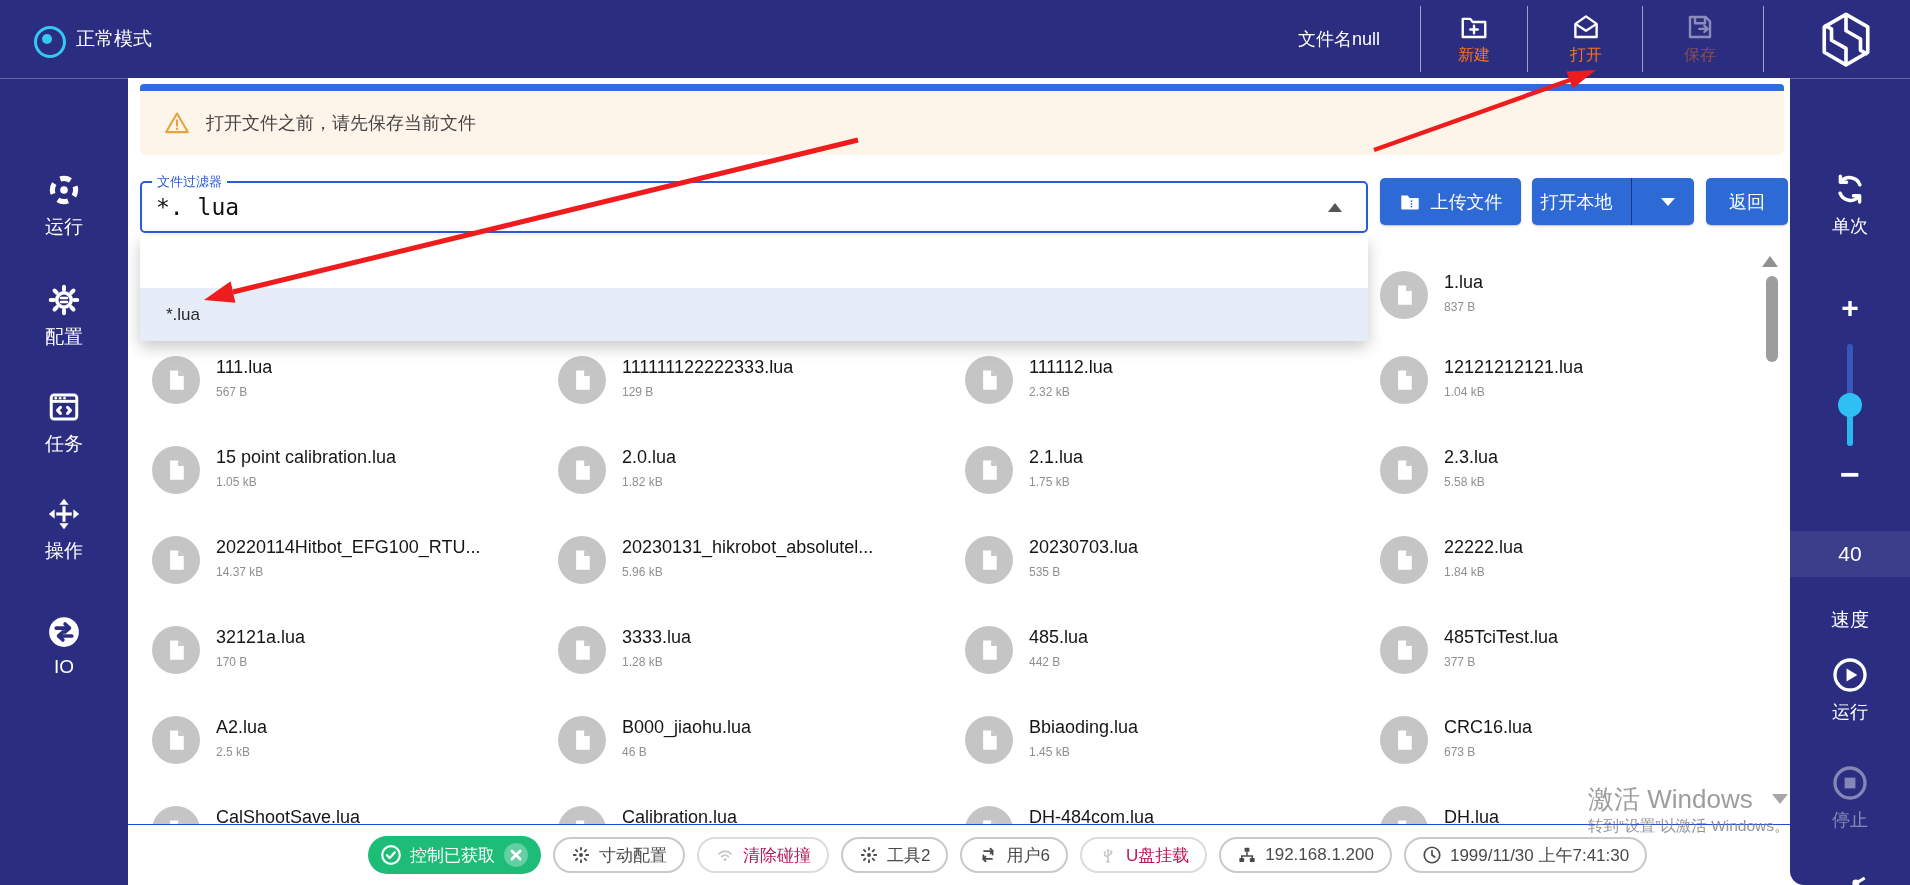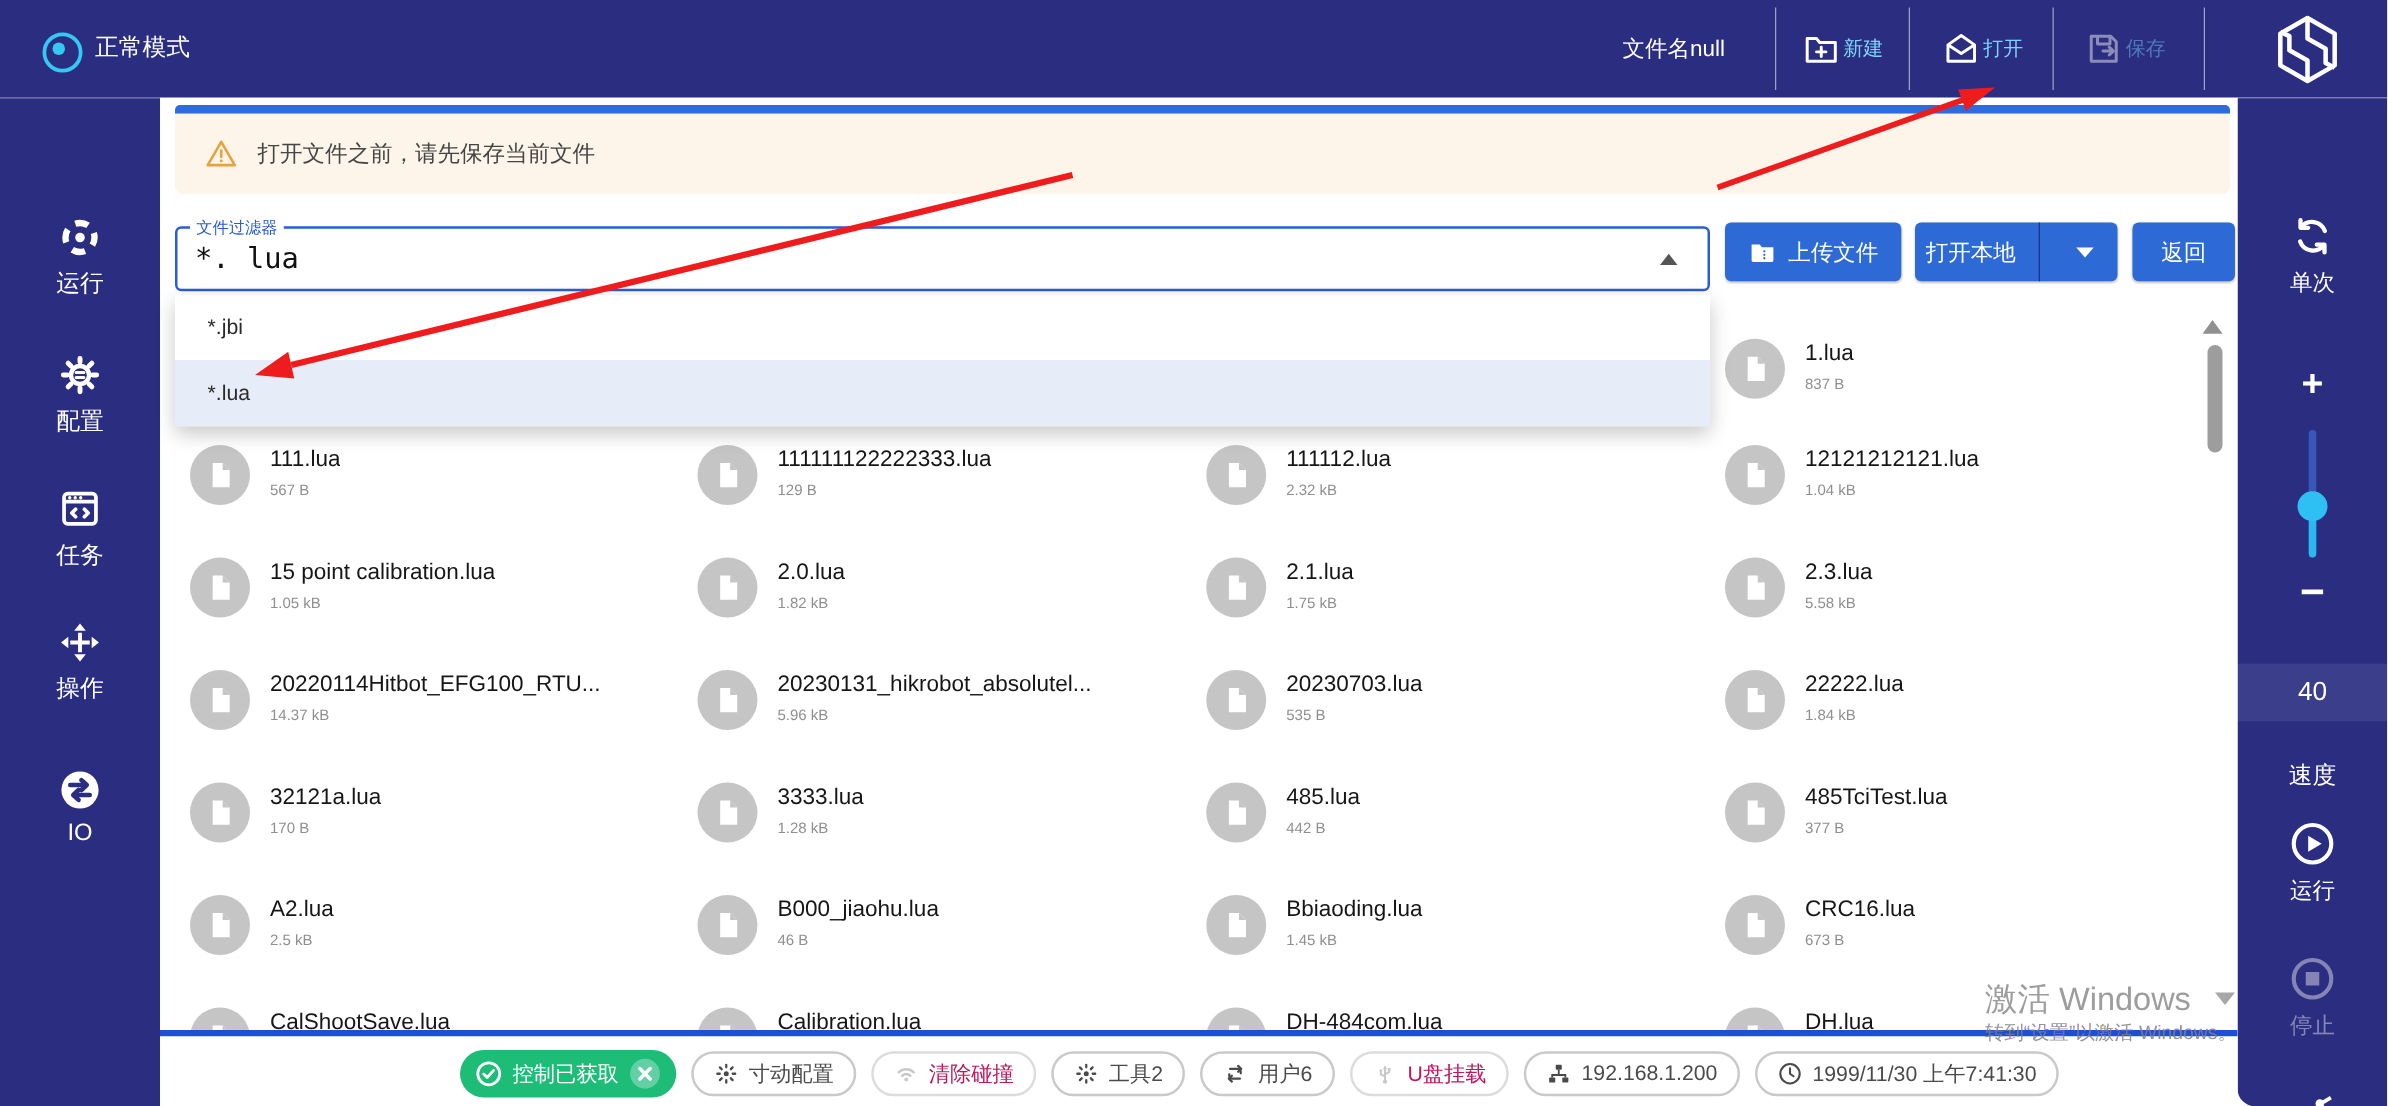--- a/index.html
+++ b/index.html
@@ -6,21 +6,21 @@
   body{width:1910px;height:885px;overflow:hidden;font-family:"Liberation Sans","DejaVu Sans",sans-serif;}
   .app{position:relative;width:1910px;height:885px;background:#fff;overflow:hidden;}
   svg{display:block;}
   
   .topbar{position:absolute;left:0;top:0;width:1910px;height:78px;background:#2b2e80;z-index:12;}
   .mode{position:absolute;left:34px;top:26px;width:26px;height:26px;border:3px solid #35c8f2;border-radius:50%;}
   .mode .dot{position:absolute;left:5px;top:5px;width:10px;height:10px;background:#35c8f2;border-radius:50%;}
   .mode-label{position:absolute;left:76px;top:0;height:78px;line-height:78px;color:#fff;font-size:19px;}
   .filename{position:absolute;right:530px;top:0;height:78px;line-height:78px;color:#fff;font-size:18px;}
   .tb-divider{position:absolute;top:6px;height:66px;width:1px;background:rgba(255,255,255,.55);}
-  .tb-btn{position:absolute;top:0;height:78px;width:100px;display:flex;flex-direction:row;align-items:center;justify-content:center;gap:3px;color:#7dd3fc;cursor:pointer;}
+  .tb-btn{position:absolute;top:0;height:78px;width:100px;display:flex;flex-direction:column;align-items:center;justify-content:center;gap:3px;color:#f97316;cursor:pointer;}
   .tb-btn .ticon{width:30px;height:30px;color:#fff;}
   .tb-btn .tlabel{font-size:16px;}
   .tb-btn.disabled{opacity:.45;cursor:default;}
   .logo{position:absolute;left:1800px;top:4px;width:92px;height:70px;display:flex;align-items:center;justify-content:center;color:#fff;}
   .logo svg{width:58px;height:58px;}
   
   .lsidebar{position:absolute;left:0;top:78px;width:128px;bottom:0;background:#2b2e80;border-top:1px solid rgba(255,255,255,.28);z-index:10;}
   .rsidebar{position:absolute;left:1790px;top:78px;width:120px;bottom:0;background:#2b2e80;border-top:1px solid rgba(255,255,255,.28);border-bottom-left-radius:14px;z-index:10;}
   .nav-item{position:absolute;left:0;width:128px;display:flex;flex-direction:column;align-items:center;gap:7px;color:#fff;cursor:pointer;}
   .nav-item .nicon{width:34px;height:34px;color:#fff;}
@@ -58,21 +58,21 @@
   
   .grid-clip{position:absolute;left:128px;top:248px;width:1662px;height:576px;overflow:hidden;z-index:2;}
   .file-item{position:absolute;width:386px;height:60px;cursor:pointer;}
   .fi-circle{position:absolute;left:0;top:0;width:48px;height:48px;border-radius:50%;background:#c5c5c5;display:flex;align-items:center;justify-content:center;}
   .fi-circle svg{width:30px;height:30px;}
   .fi-name{position:absolute;left:64px;top:1px;font-size:18px;color:#161616;white-space:nowrap;overflow:hidden;max-width:316px;}
   .fi-size{position:absolute;left:64px;top:29px;font-size:12px;color:#8f8f8f;white-space:nowrap;}
   .scroll-up{position:absolute;left:1762px;top:256px;width:0;height:0;border-left:8px solid transparent;border-right:8px solid transparent;border-bottom:11px solid #909090;cursor:pointer;z-index:6;}
   .scroll-thumb{position:absolute;left:1766px;top:276px;width:12px;height:86px;background:#9d9d9d;border-radius:6px;cursor:pointer;z-index:6;}
   
-  .bottombar{position:absolute;left:128px;top:824px;width:1662px;height:61px;background:#fff;border-top:5px solid #1d4ed8;z-index:30;display:flex;align-items:flex-start;padding-left:240px;box-sizing:border-box;}
+  .bottombar{position:absolute;left:128px;top:824px;width:1662px;height:61px;background:#fff;border-top:1px solid #1d4ed8;z-index:30;display:flex;align-items:flex-start;padding-left:240px;box-sizing:border-box;}
   .pill-row{display:flex;gap:12px;margin-top:11px;align-items:center;}
   .pill{height:36px;border:2px solid #c9c9c9;border-radius:19px;display:flex;align-items:center;gap:8px;padding:0 16px;font-size:17px;color:#4a4a4a;background:#fff;box-sizing:border-box;white-space:nowrap;cursor:pointer;}
   .pill .picon{width:20px;height:20px;color:#4a4a4a;}
   .pill.off{color:#be185d;border-color:#dcdcdc;cursor:default;}
   .pill.off .picon{color:#c9c9c9;}
   .pill.green{height:38px;background:#1dbd77;border:none;color:#fff;padding:0 12px;border-radius:19px;}
   .pill.green .picon{width:22px;height:22px;color:#fff;}
   .pill.green .pclose{width:26px;height:26px;cursor:pointer;}
   
   .arrows{position:absolute;left:0;top:0;width:1910px;height:885px;z-index:60;pointer-events:none;}
@@ -539,21 +539,20 @@
         </span>
         <span class="fi-name">DH.lua</span>
         <span class="fi-size"></span>
       </div>
     </div>
 
   <div class="scroll-up"></div>
   <div class="scroll-thumb"></div>
 
   <div class="dropdown" id="filter-dropdown">
-      <div class="dd-opt" style="top: 0px; height: 52px;">*.jbi</div>
       <div class="dd-opt sel" style="top: 52px; height: 53px;">*.lua</div>
     </div>
 
   <footer class="bottombar">
     <div class="pill-row" id="pill-row">
         <div class="pill green">
           <span class="picon">
             <svg viewBox="0 0 24 24" fill="none" stroke="currentColor" stroke-width="2.4">
               <circle cx="12" cy="12" r="9.6"></circle>
               <path stroke-linecap="round" stroke-linejoin="round" d="M7.6 12.3l3 3 5.6-6.2"></path>

